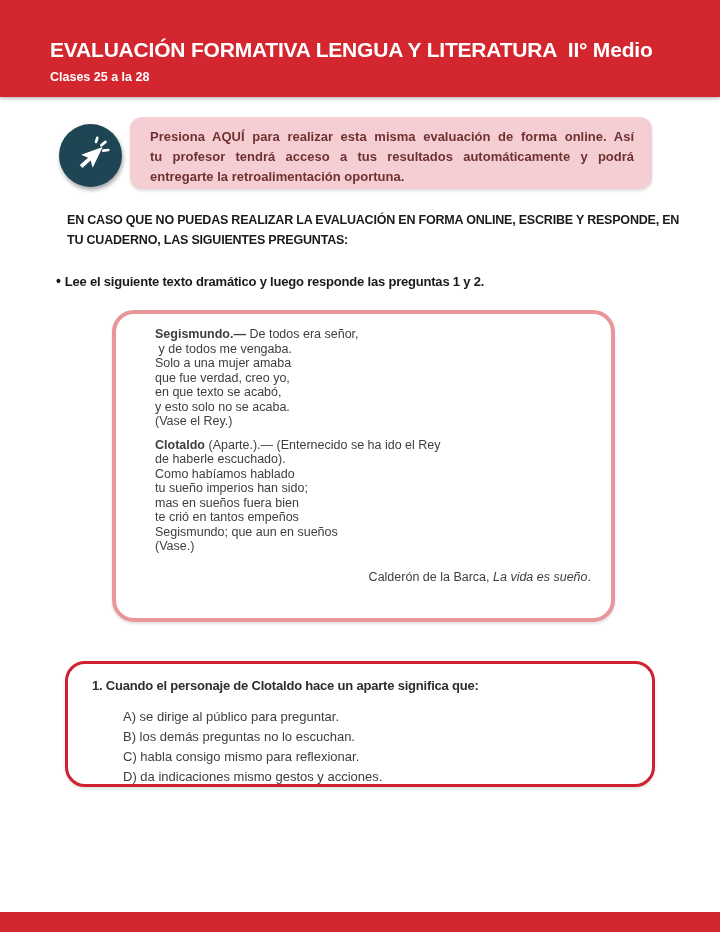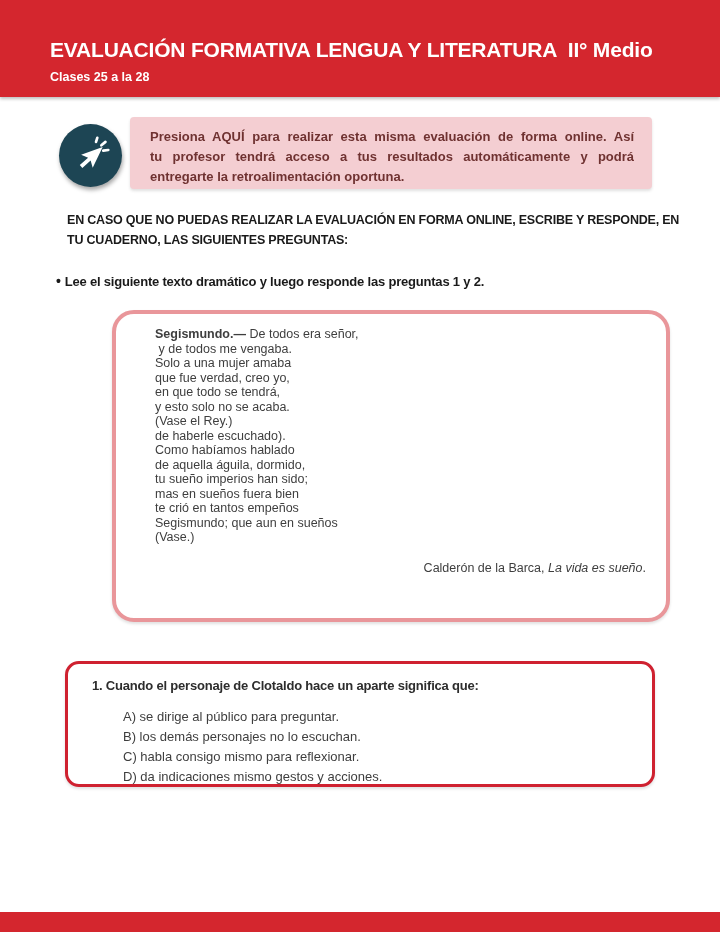--- a/index.html
+++ b/index.html
@@ -24,50 +24,50 @@
          letter-spacing:-.2px;white-space:pre;}
   .subtitle{position:absolute;left:50px;top:70px;color:#ffffff;font-weight:bold;font-size:12.5px;}
 
   
   .icon-circle{position:absolute;left:59px;top:124px;width:63px;height:63px;border-radius:50%;
                background:var(--icon-bg);box-shadow:1px 3px 4px rgba(0,0,0,.35);
                display:flex;align-items:center;justify-content:center;cursor:pointer;}
   .icon-circle svg{width:44px;height:44px;overflow:visible;}
 
   
-  .callout{position:absolute;left:130px;top:117px;width:522px;height:72px;border-radius:4px;
+  .callout{position:absolute;left:130px;top:117px;width:522px;height:72px;border-radius:12px;
            background:var(--callout-bg);padding:10px 18px 0 20px;
            color:var(--callout-text);font-weight:bold;font-size:13px;
            box-shadow:0 2px 3px rgba(0,0,0,.12);cursor:pointer;}
   .c-line{line-height:20px;white-space:nowrap;overflow:hidden;}
   .c-just{text-align:justify;text-align-last:justify;white-space:normal;height:20px;}
   .aqui{cursor:pointer;}
 
   
   .instructions{position:absolute;left:67px;top:210px;width:620px;color:var(--heading-text);
                 font-weight:bold;font-size:12.5px;letter-spacing:-.2px;}
   .instructions div{line-height:20px;white-space:nowrap;}
 
   
   .bullet-row{position:absolute;left:56px;top:273px;font-weight:bold;font-size:13px;
               color:var(--heading-text);letter-spacing:-.2px;white-space:nowrap;}
   .bullet-marker{font-size:14px;margin-right:4px;}
 
   
-  .drama-box{position:absolute;left:112px;top:310px;width:558px;height:312px;background:#fff;
+  .drama-box{position:absolute;left:112px;top:310px;width:503px;height:312px;background:#fff;
              border:4px solid var(--drama-border);border-radius:22px;
              padding:13px 20px 11px 39px;box-shadow:0 2px 3px rgba(0,0,0,.12);
              color:var(--body-text);font-size:12.5px;}
   .dline{line-height:14.5px;white-space:pre;}
   .stanza-gap{margin-top:9px;}
   .attribution{line-height:14.5px;text-align:right;margin-top:16px;}
 
   
   .question-box{position:absolute;left:65px;top:661px;width:590px;height:126px;background:#fff;
-                border:3px solid var(--question-border);border-radius:14px;
+                border:3px solid var(--question-border);border-radius:20px;
                 padding:14px 10px 0 24px;box-shadow:0 2px 3px rgba(0,0,0,.12);}
   .q-title{font-weight:bold;font-size:13px;color:#2d2d2d;letter-spacing:-.2px;white-space:nowrap;}
   .q-options{margin:14px 0 0 31px;color:var(--body-text);font-size:13px;}
   .q-option{line-height:20px;white-space:nowrap;}
 
   
   .footer{position:absolute;left:0;top:912px;width:720px;height:20px;background:var(--primary-red);}
 </style>
 </head>
 <body>
@@ -105,41 +105,41 @@
 
   <div class="bullet-row">
     <span class="bullet-marker">•</span><span>Lee el siguiente texto dramático y luego responde las preguntas 1 y 2.</span>
   </div>
 
   <div class="drama-box">
     <p class="dline"><b>Segismundo.—</b><span> De todos era señor,</span></p>
     <p class="dline"> y de todos me vengaba.</p>
     <p class="dline">Solo a una mujer amaba</p>
     <p class="dline">que fue verdad, creo yo,</p>
-    <p class="dline">en que todo se tendrá,</p>
+    <p class="dline">en que texto se acabó,</p>
     <p class="dline">y esto solo no se acaba.</p>
     <p class="dline">(Vase el Rey.)</p>
 
+    <p class="dline stanza-gap"><b>Clotaldo</b><span> (Aparte.).— (Enternecido se ha ido el Rey</span></p>
     <p class="dline">de haberle escuchado).</p>
     <p class="dline">Como habíamos hablado</p>
-    <p class="dline">de aquella águila, dormido,</p>
     <p class="dline">tu sueño imperios han sido;</p>
     <p class="dline">mas en sueños fuera bien</p>
     <p class="dline">te crió en tantos empeños</p>
     <p class="dline">Segismundo; que aun en sueños</p>
     <p class="dline">(Vase.)</p>
 
     <p class="attribution"><span>Calderón de la Barca, </span><i>La vida es sueño</i><span>.</span></p>
   </div>
 
   <div class="question-box">
     <div class="q-title">1. Cuando el personaje de Clotaldo hace un aparte significa que:</div>
     <div class="q-options">
       <div class="q-option">A) se dirige al público para preguntar.</div>
-      <div class="q-option">B) los demás personajes no lo escuchan.</div>
+      <div class="q-option">B) los demás preguntas no lo escuchan.</div>
       <div class="q-option">C) habla consigo mismo para reflexionar.</div>
       <div class="q-option">D) da indicaciones mismo gestos y acciones.</div>
     </div>
   </div>
 
   <div class="footer"></div>
 
 </div>
 
 </body></html>

